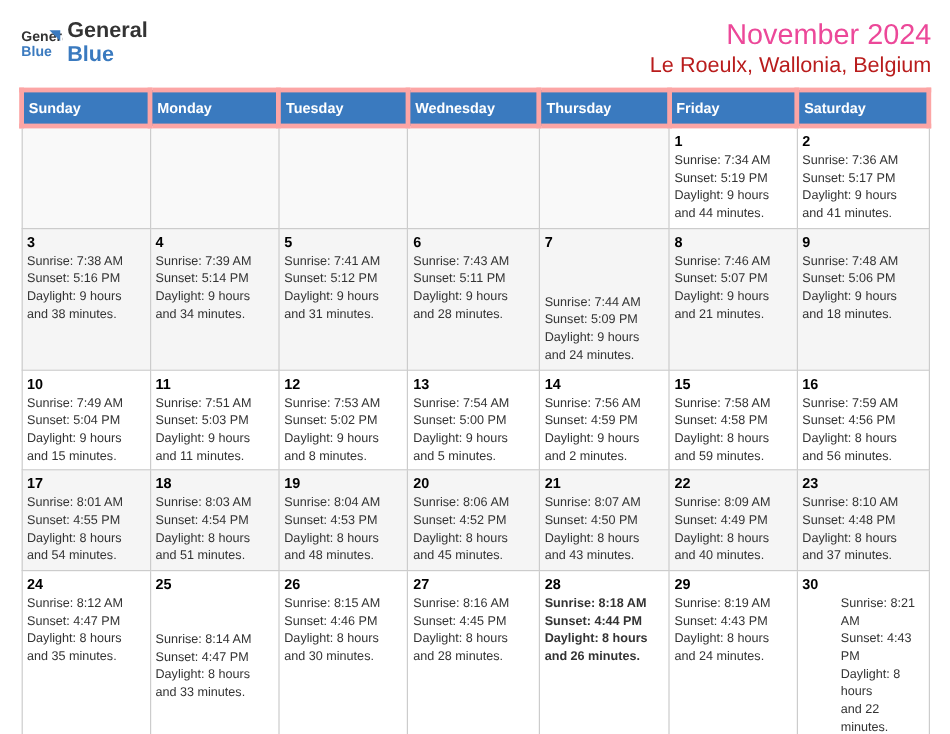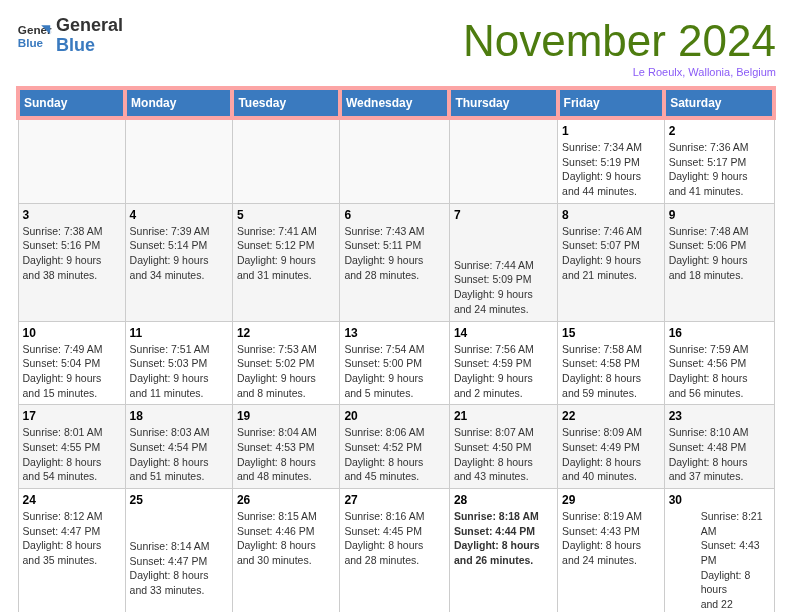--- a/index.html
+++ b/index.html
@@ -31,27 +31,27 @@
       display: block;
     }
     .logo-icon {
       width: 36px;
       height: 36px;
     }
     .title-area {
       text-align: right;
     }
     .month-title {
-      font-size: 44px;
+      font-size: 24px;
       font-weight: normal;
-      color: #4d7c0f;
+      color: #ec4899;
     }
     .subtitle {
-      font-size: 11px;
-      color: #8b5cf6;
+      font-size: 18px;
+      color: #b91c1c;
     }
     .calendar-table {
       width: 100%;
       border-collapse: collapse;
       font-size: 11px;
     }
     .calendar-table th {
       background-color: #3a7abf;
       color: #fff;
       padding: 6px 4px;

